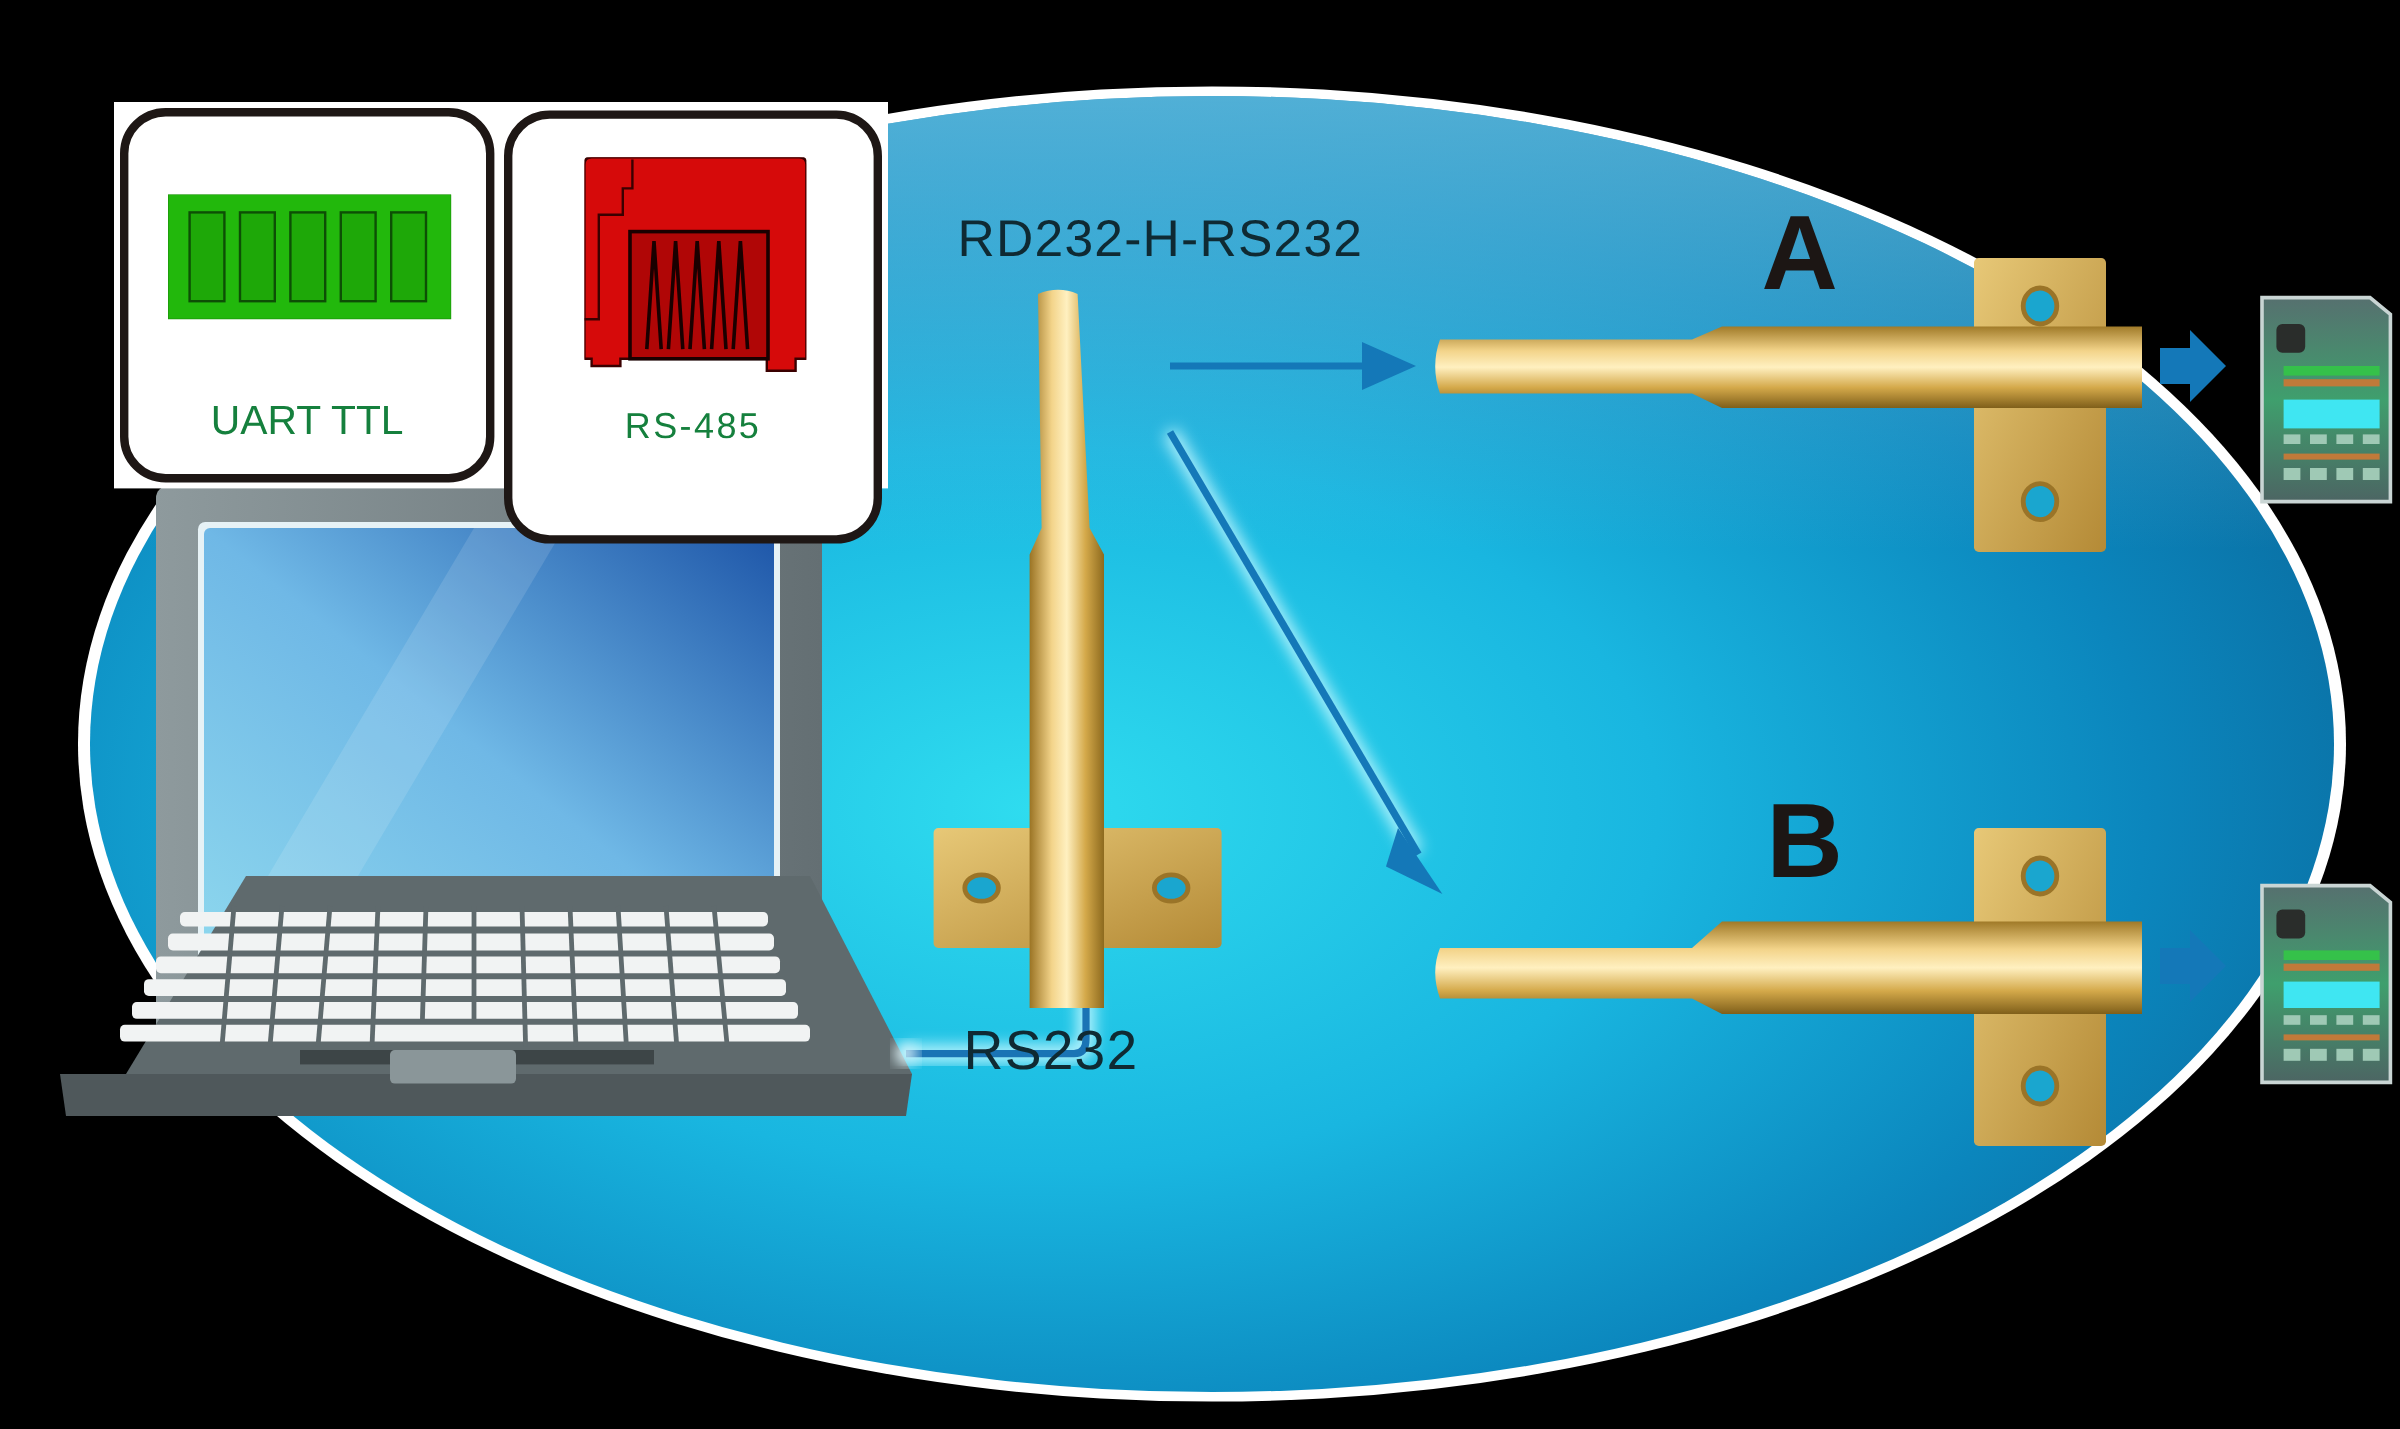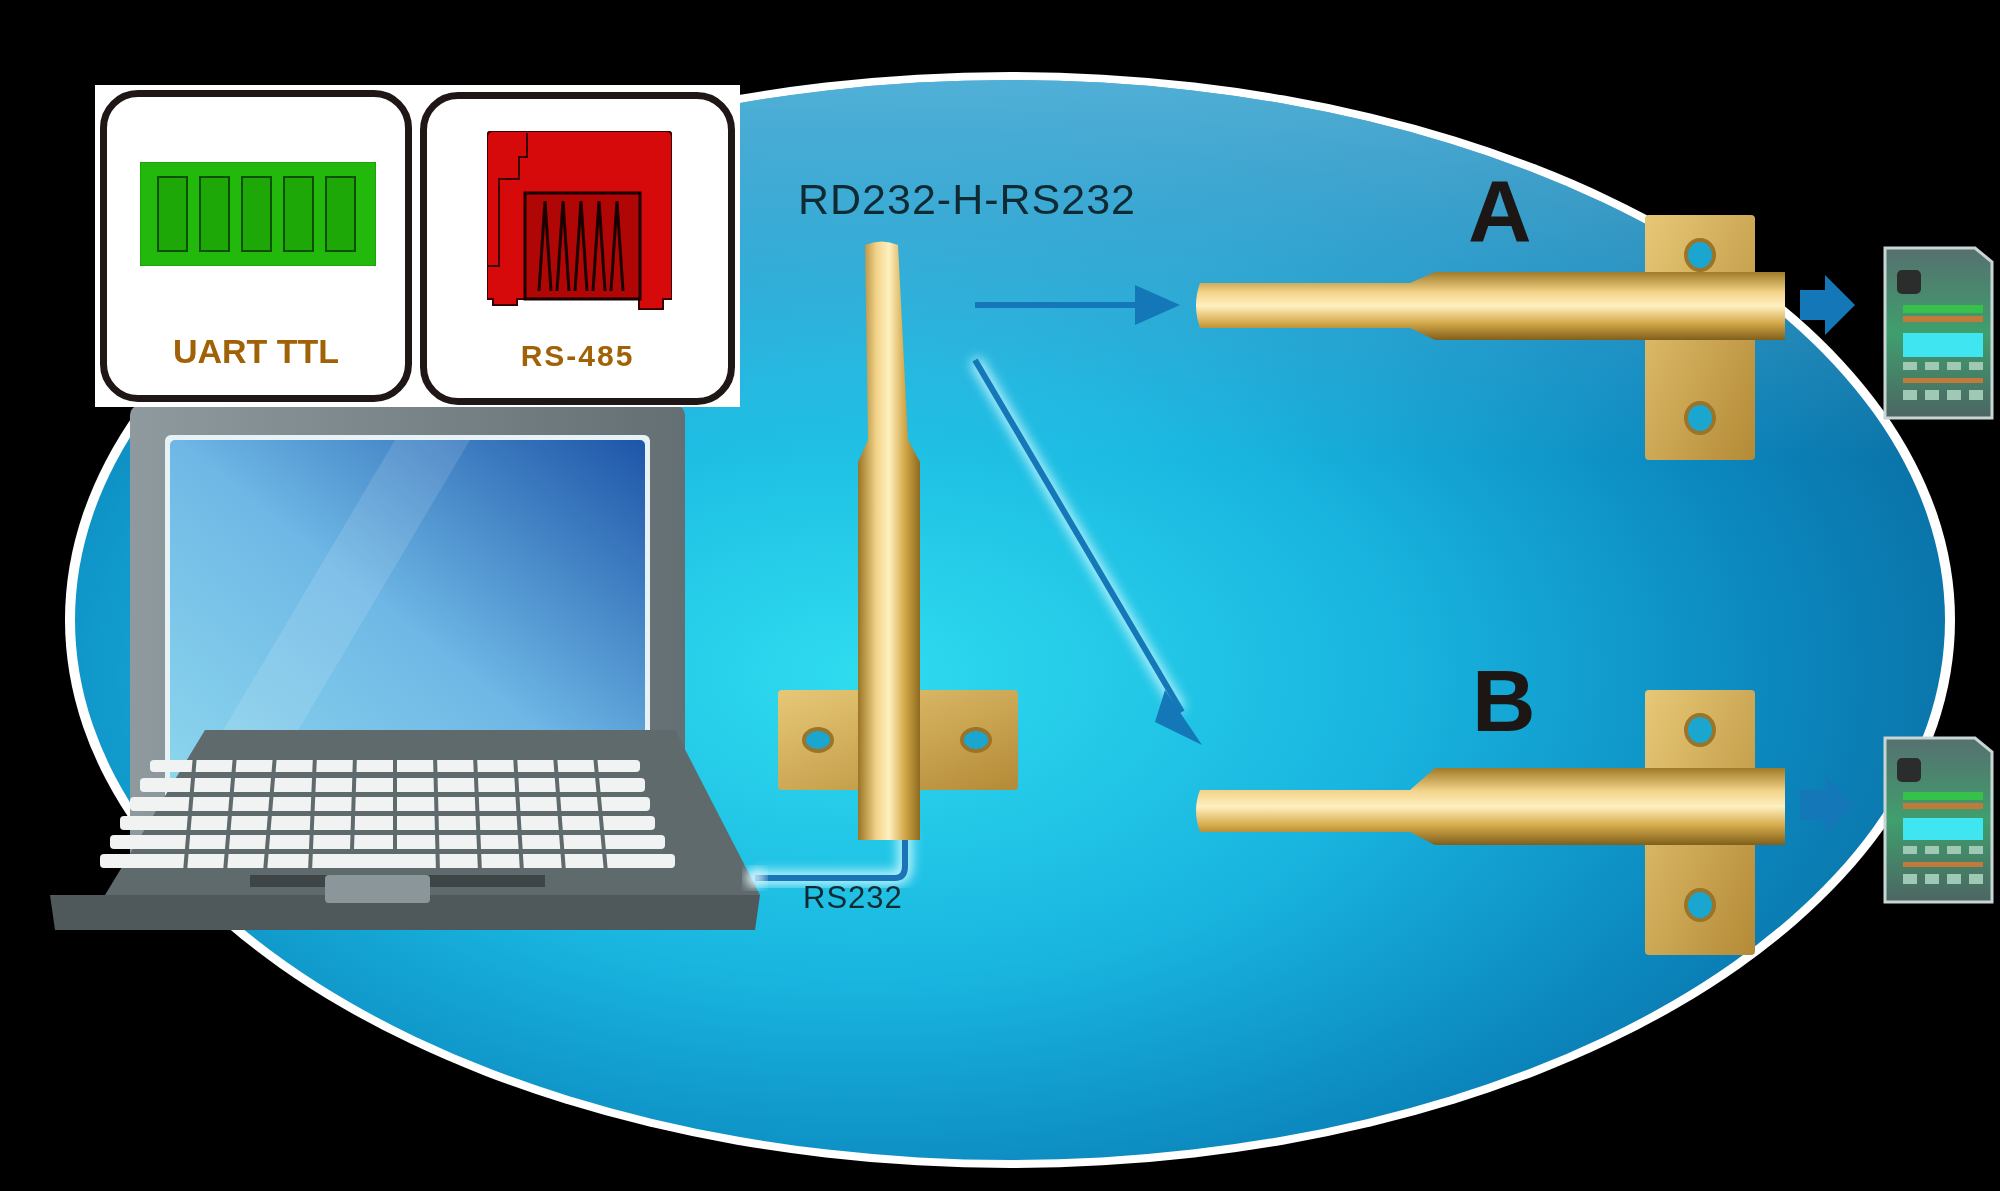--- a/index.html
+++ b/index.html
@@ -1,20 +1,20 @@
 <!DOCTYPE html>
 <html><head>
 <meta charset="utf-8">
 <style>
   html,body{margin:0;padding:0;background:#000;}
   body{width:2000px;height:1191px;position:relative;overflow:hidden;font-family:"Liberation Sans",sans-serif;}
   .abs{position:absolute;}
   #stage{position:absolute;left:0;top:0;width:2000px;height:1191px;}
   .panel{position:absolute;background:#fff;border:7px solid #1e1715;border-radius:38px;box-sizing:border-box;}
-  .panel-label{position:absolute;left:0;right:0;text-align:center;color:#a16207;font-weight:bold;}
+  .panel-label{position:absolute;left:0;right:0;text-align:center;color:#15803d;font-weight:normal;}
   .lbl{position:absolute;color:#0f2a33;white-space:nowrap;}
 </style>
 </head>
 <body>
 
 <div id="stage">
   <svg class="abs" style="left:0;top:0" width="2000" height="1191" viewBox="0 0 2000 1191">
     <defs>
       <radialGradient id="ellG" cx="0.42" cy="0.55" r="0.62">
         <stop offset="0" stop-color="#2fdcef"></stop>
@@ -182,33 +182,33 @@
         <rect x="18" y="15" width="29" height="74"></rect>
           <rect x="60" y="15" width="29" height="74"></rect>
         <rect x="102" y="15" width="29" height="74"></rect>
           <rect x="144" y="15" width="29" height="74"></rect>
         <rect x="186" y="15" width="29" height="74"></rect>
       </g>
     </svg>
     <div class="panel-label" style="top:235px;font-size:34px;">UART TTL</div>
   </div>
 
-  <div class="panel" style="left:420px;top:92px;width:315px;height:313px;">
+  <div class="panel" style="left:420px;top:92px;width:315px;height:361px;">
     <svg class="abs" style="left:60px;top:32px" width="185" height="180" viewBox="0 0 185 180">
       <path d="M6,0 L179,0 Q185,0 185,6 L185,168 L176,168 L176,178 L152,178 L152,168 L30,168 L30,174 L6,174 L6,168 L0,168 L0,6 Q0,0 6,0 Z" fill="#d60a0a" stroke="#3a0000" stroke-width="2"></path>
       <path d="M40,2 L40,26 L32,26 L32,48 L12,48 L12,135 L0,135" fill="none" stroke="#3a0000" stroke-width="2"></path>
       <rect x="38" y="62" width="115" height="106" fill="#b00606" stroke="#1a0000" stroke-width="3"></rect>
       <g stroke="#1a0000" stroke-width="3" fill="none">
         <path d="M52,160 L58,70 L64,160"></path>
           <path d="M70,160 L76,70 L82,160"></path>
         <path d="M88,160 L94,70 L100,160"></path>
           <path d="M106,160 L112,70 L118,160"></path>
         <path d="M124,160 L130,70 L136,160"></path>
       </g>
     </svg>
     <div class="panel-label" style="top:240px;font-size:30px;letter-spacing:2px;">RS-485</div>
   </div>
 
   <div class="lbl" style="left:798px;top:175px;font-size:43px;letter-spacing:1px;">RD232-H-RS232</div>
-  <div class="lbl" style="left:803px;top:880px;font-size:31px;letter-spacing:1px;">RS232</div>
+  <div class="lbl" style="left:803px;top:848px;font-size:46px;letter-spacing:1px;">RS232</div>
   <div class="lbl" style="left:1468px;top:160px;font-size:88px;font-weight:bold;color:#1c1614;">A</div>
   <div class="lbl" style="left:1472px;top:650px;font-size:88px;font-weight:bold;color:#1c1614;">B</div>
 </div>
 
 </body></html>

